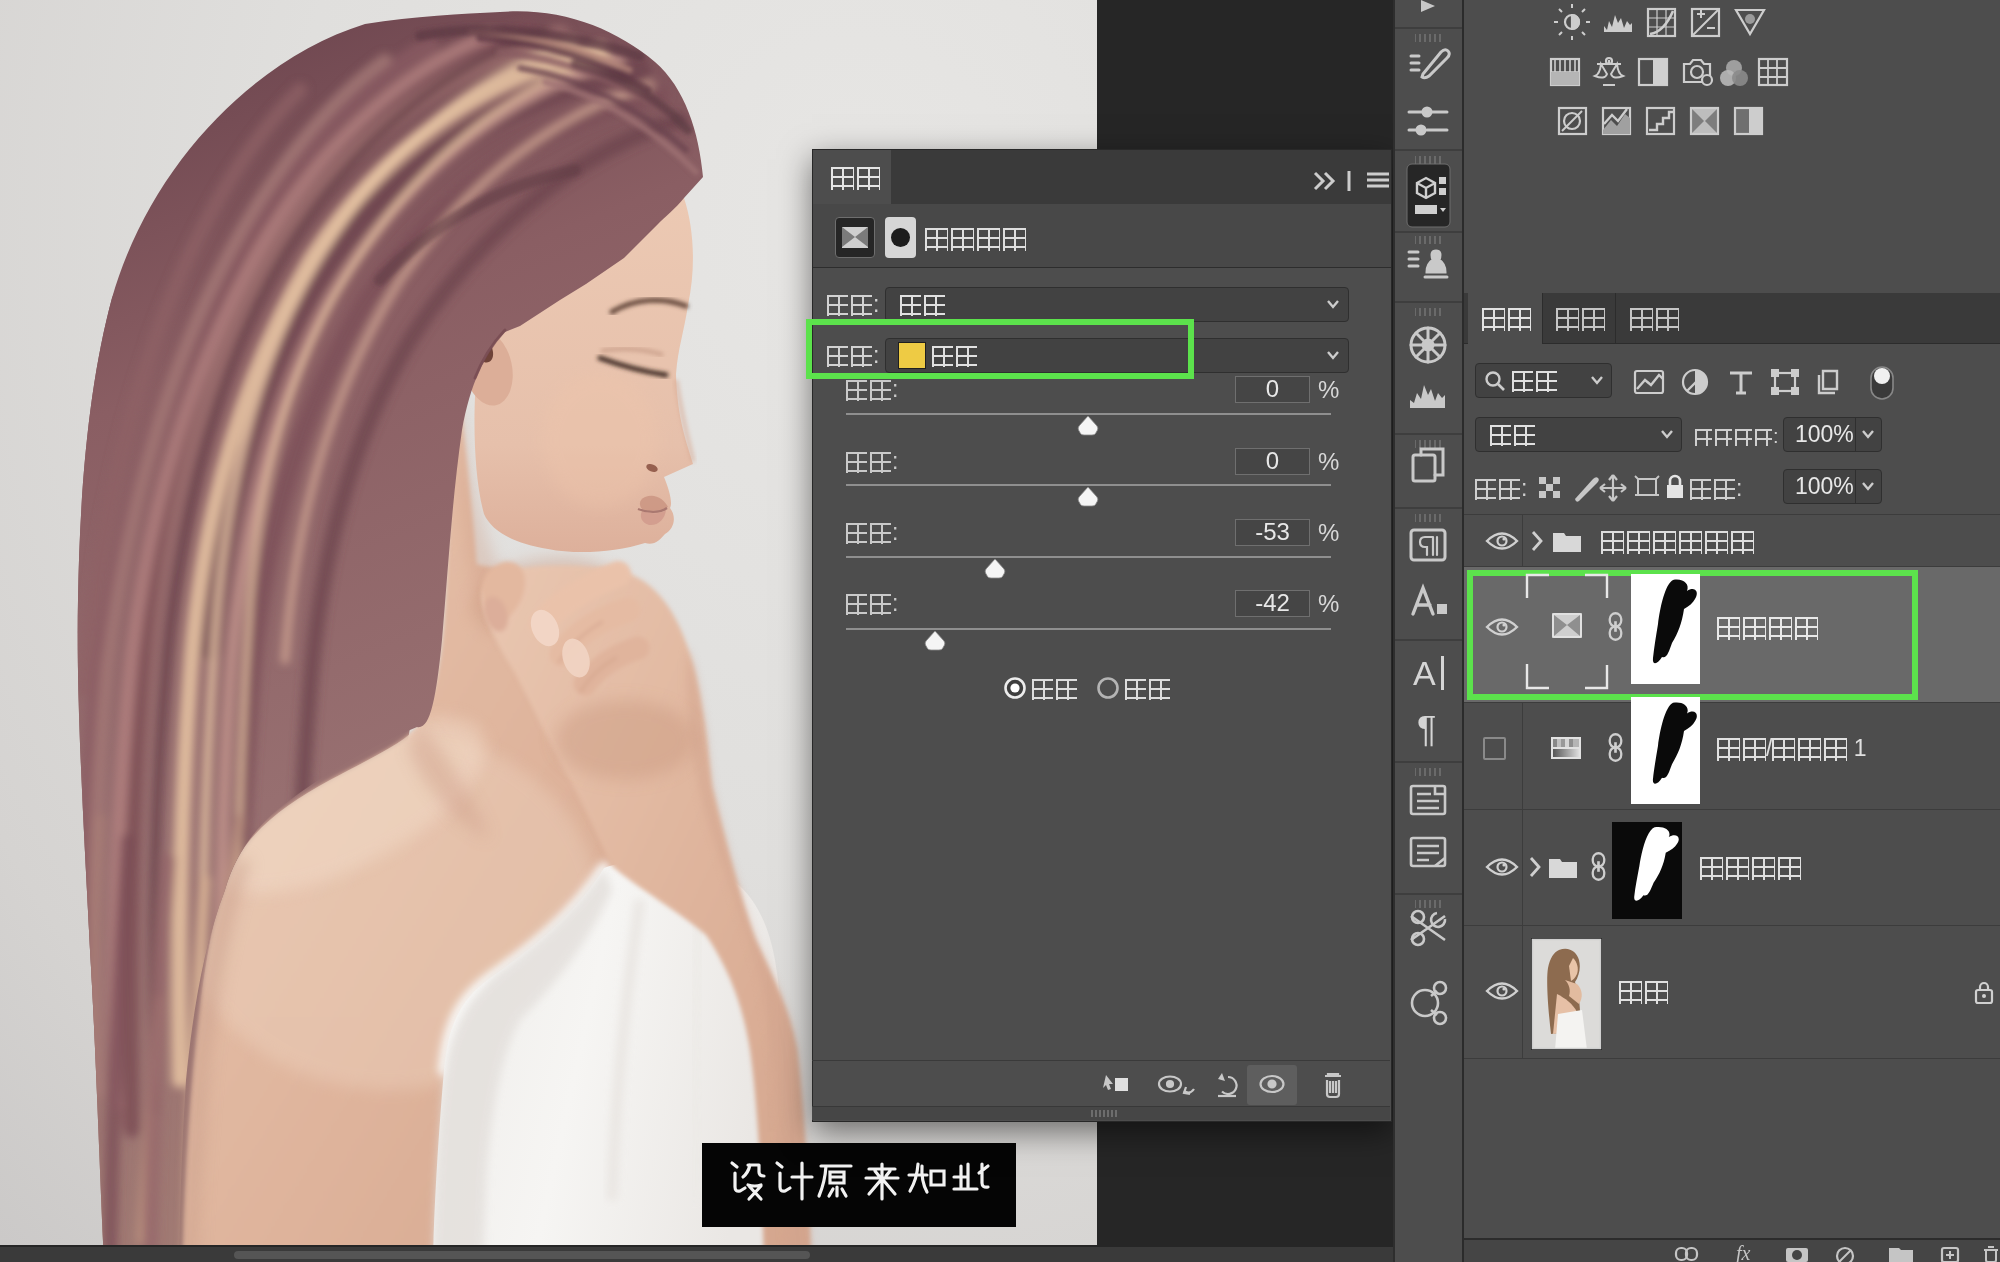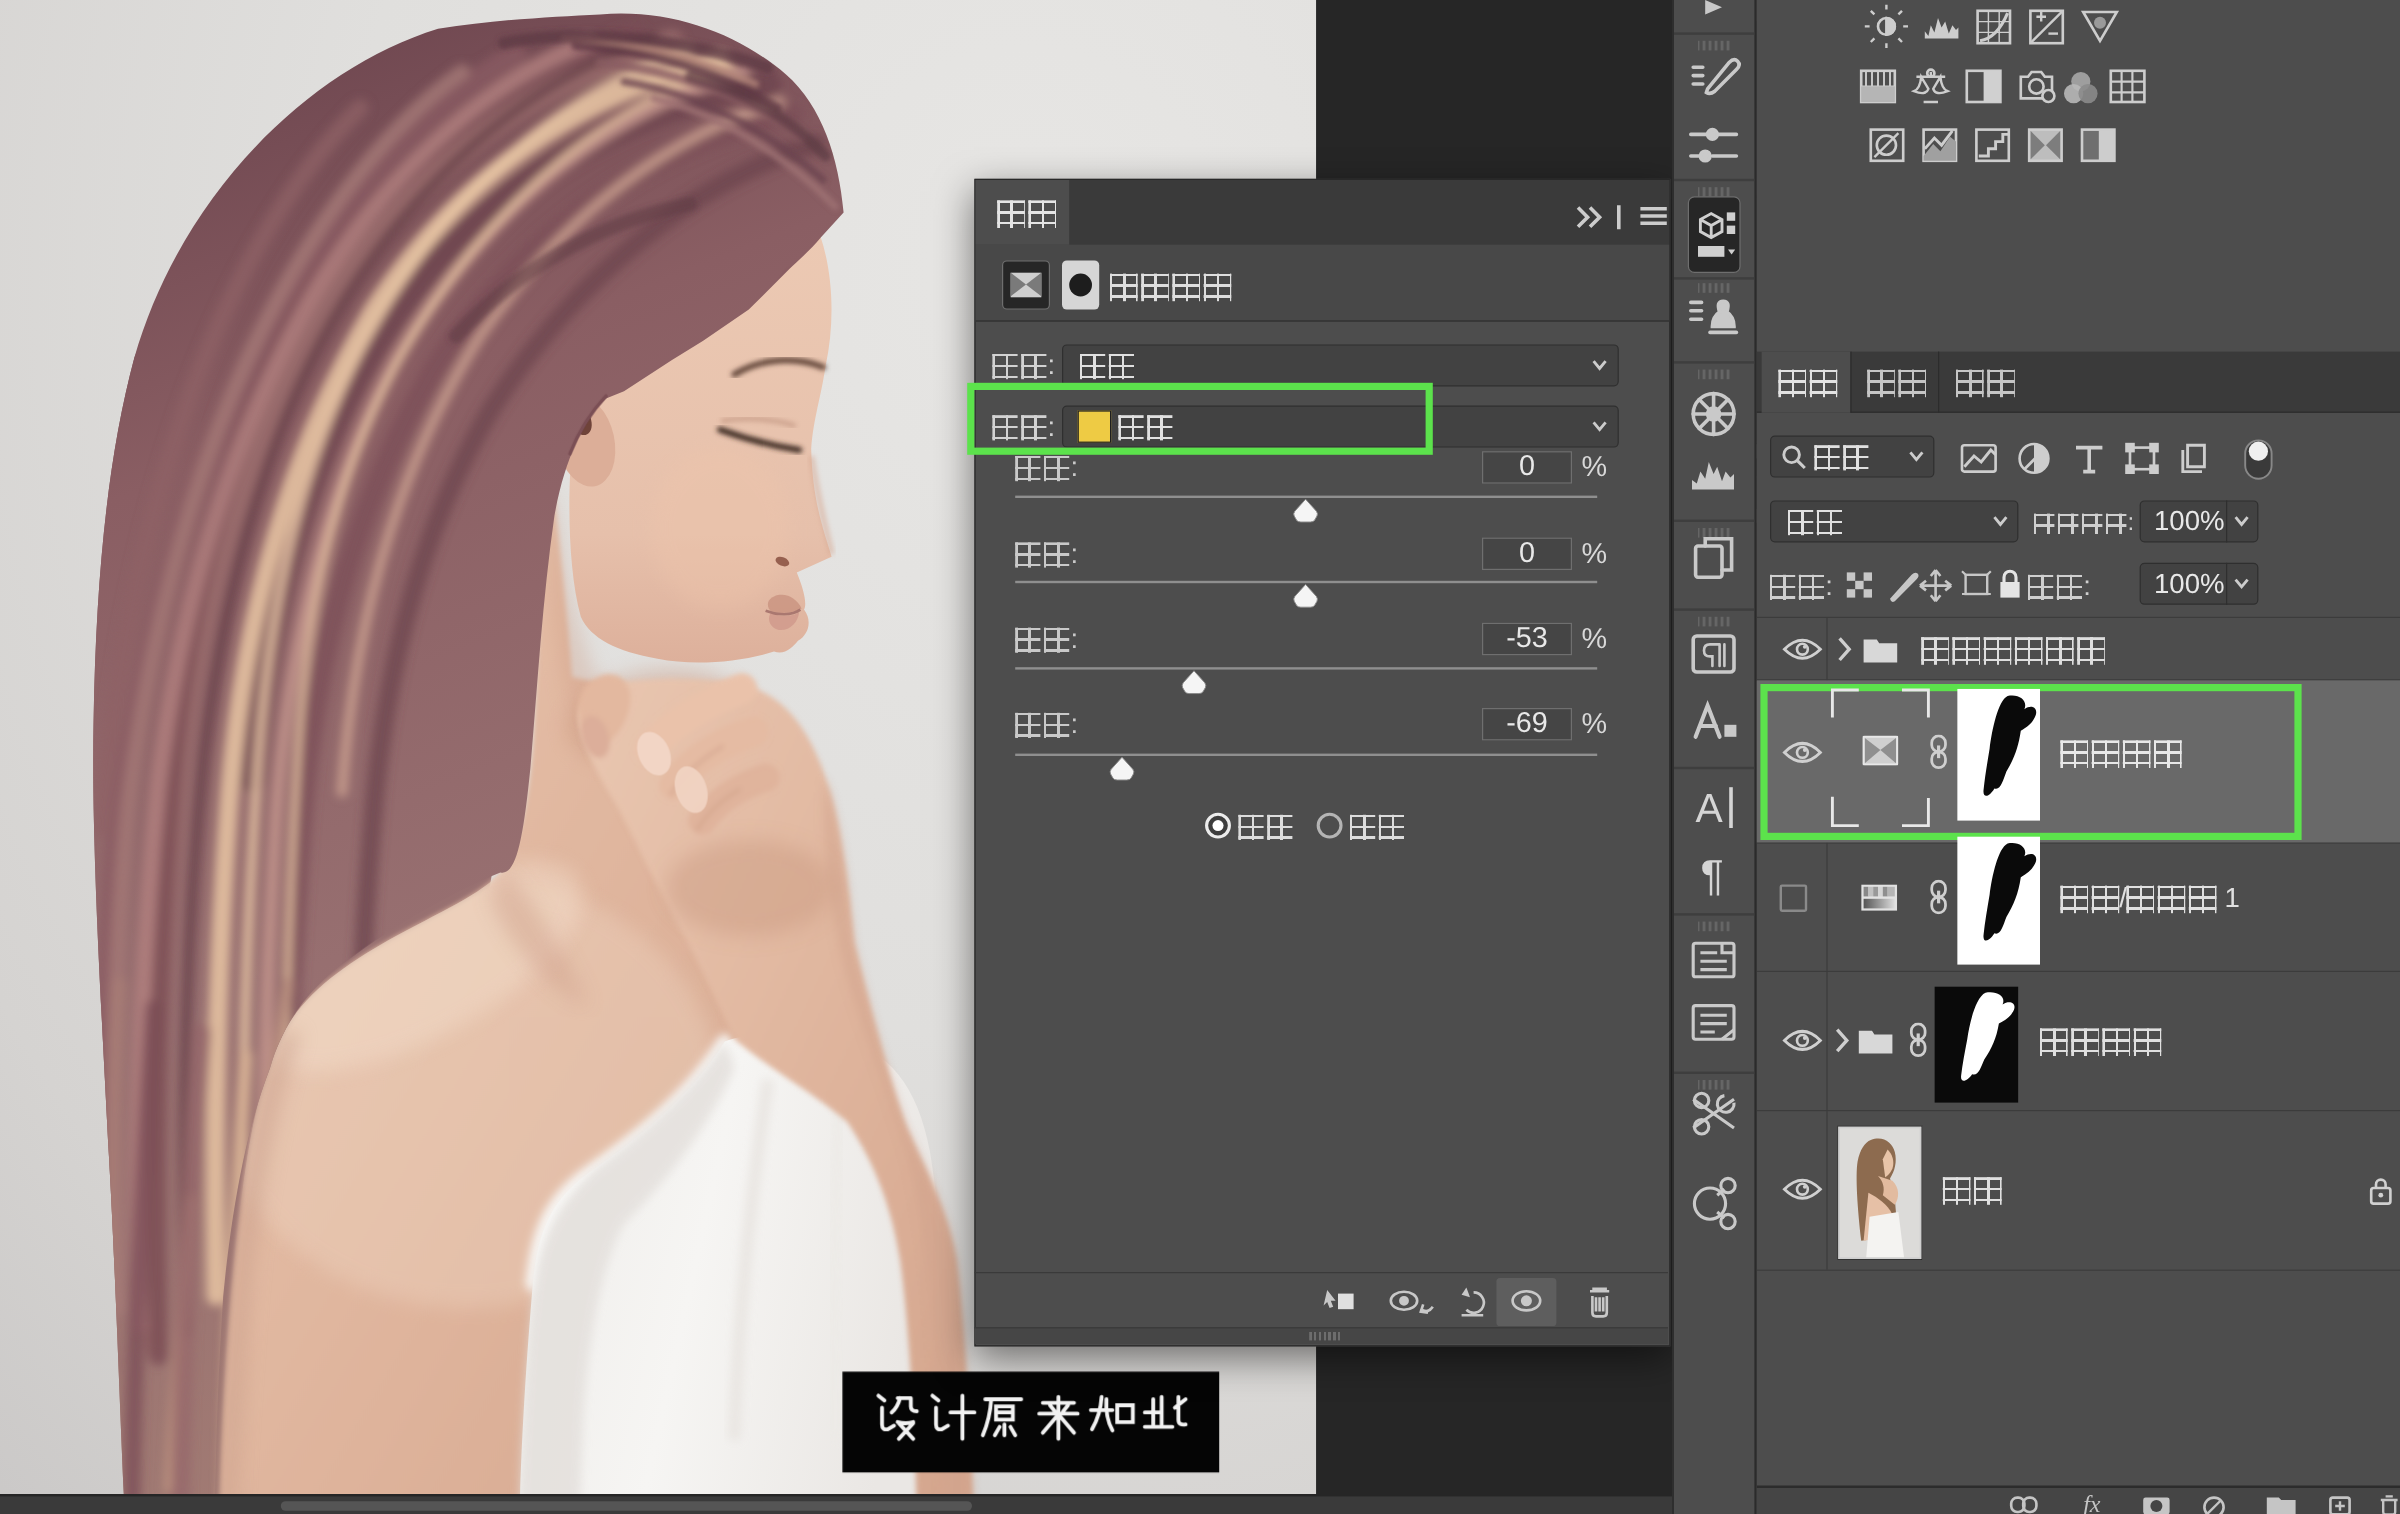--- a/index.html
+++ b/index.html
@@ -278,21 +278,21 @@
 <path d="M12,1 L21,11 Q22.5,13 21.5,15 L19.5,18.5 Q18.5,20 16,20 L8,20 Q5.5,20 4.5,18.5 L2.5,15 Q1.5,13 3,11 Z" fill="#f5f5f5" stroke="#888" stroke-width="0.8"></path>
       </svg>
 <div class="abs lbl" style="left:34px;top:372px;color:#c9c9c9"><span class="hz h22"></span><span class="hz h22" style="margin-right:1px"></span>:</div>
 <div class="abs numbox" style="left:423px;top:370px;width:75px;height:27px">-53</div>
 <div class="abs lbl" style="left:506px;top:372px;color:#d8d8d8;font-size:24px">%</div>
 <div class="abs" style="left:34px;top:407px;width:485px;height:2px;background:#8f8f8f"></div>
 <svg class="abs" style="left:171px;top:409px" width="24" height="21" viewBox="0 0 24 21">
 <path d="M12,1 L21,11 Q22.5,13 21.5,15 L19.5,18.5 Q18.5,20 16,20 L8,20 Q5.5,20 4.5,18.5 L2.5,15 Q1.5,13 3,11 Z" fill="#f5f5f5" stroke="#888" stroke-width="0.8"></path>
       </svg>
 <div class="abs lbl" style="left:34px;top:443px;color:#c9c9c9"><span class="hz h22"></span><span class="hz h22" style="margin-right:1px"></span>:</div>
-<div class="abs numbox" style="left:423px;top:441px;width:75px;height:27px">-69</div>
+<div class="abs numbox" style="left:423px;top:441px;width:75px;height:27px">-42</div>
 <div class="abs lbl" style="left:506px;top:443px;color:#d8d8d8;font-size:24px">%</div>
 <div class="abs" style="left:34px;top:479px;width:485px;height:2px;background:#8f8f8f"></div>
 <svg class="abs" style="left:111px;top:481px" width="24" height="21" viewBox="0 0 24 21">
 <path d="M12,1 L21,11 Q22.5,13 21.5,15 L19.5,18.5 Q18.5,20 16,20 L8,20 Q5.5,20 4.5,18.5 L2.5,15 Q1.5,13 3,11 Z" fill="#f5f5f5" stroke="#888" stroke-width="0.8"></path>
       </svg>
 
 <svg class="abs" style="left:190px;top:526px" width="220" height="26" viewBox="0 0 220 26">
  <circle cx="13" cy="13" r="9.5" fill="#3d3d3d" stroke="#ececec" stroke-width="2.6"></circle>
  <circle cx="13" cy="13" r="4.6" fill="#ffffff"></circle>
  <circle cx="106" cy="13" r="9.5" fill="none" stroke="#b4b4b4" stroke-width="2.6"></circle>

